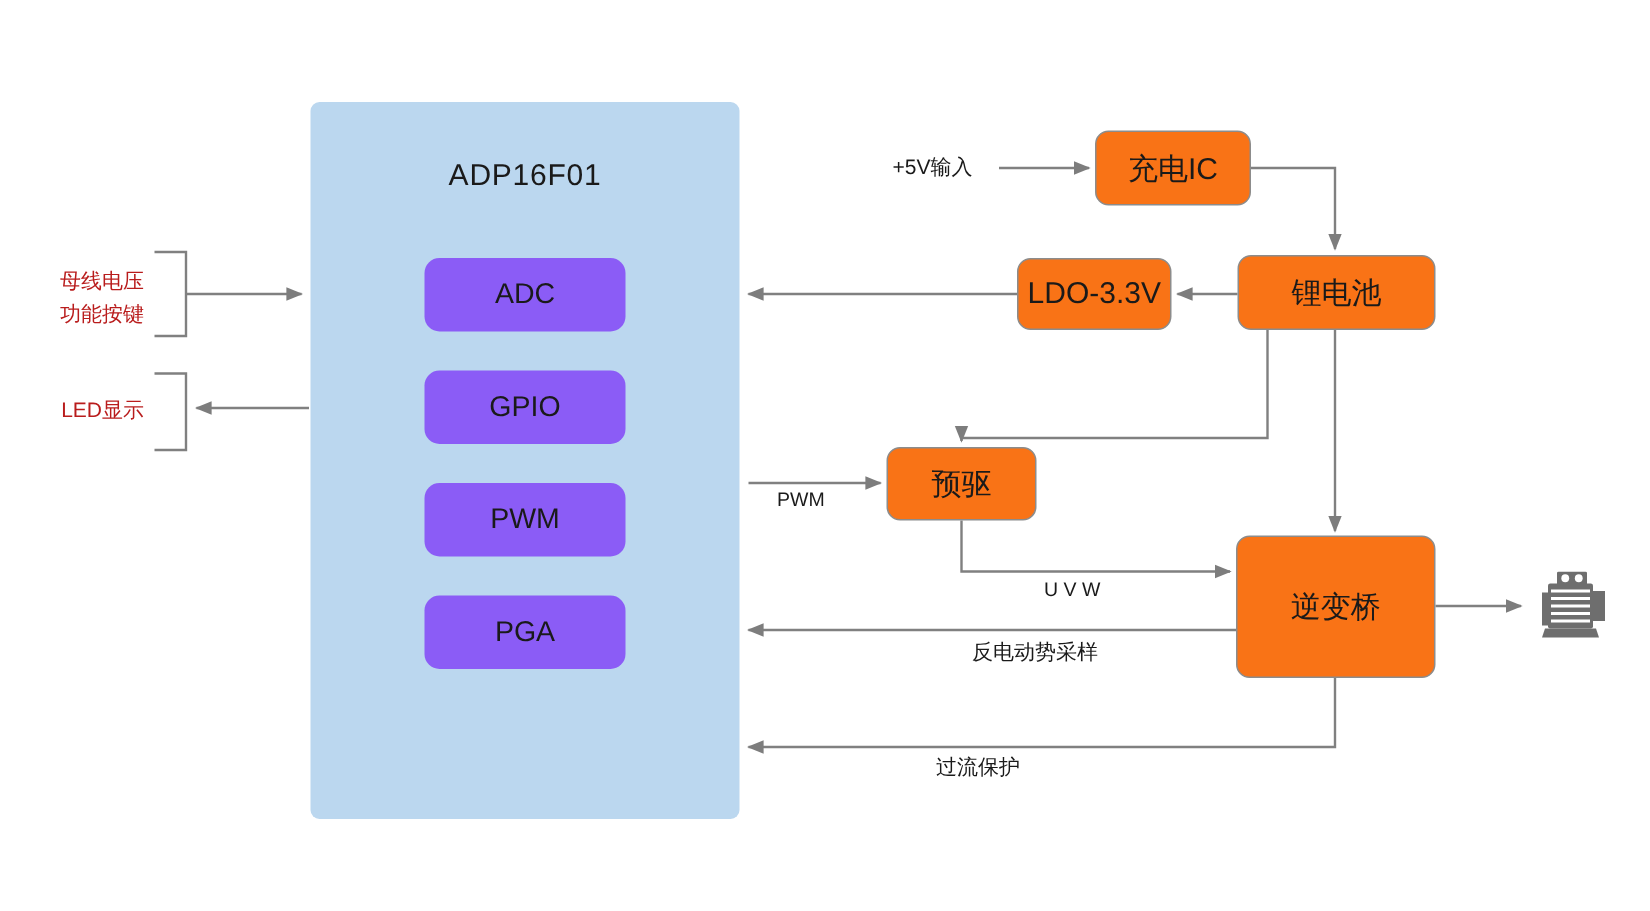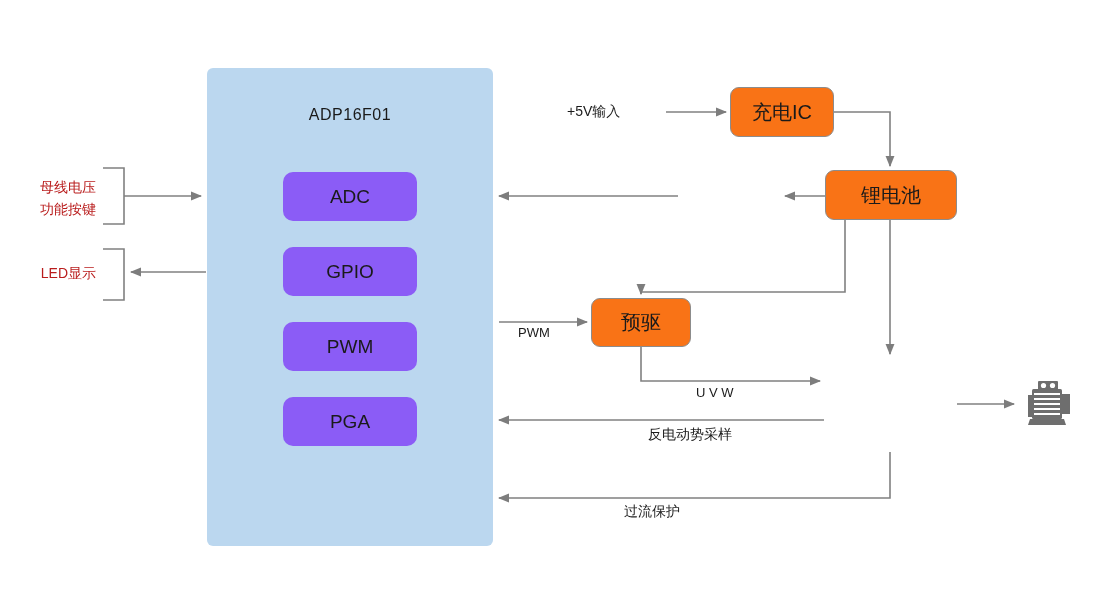--- a/index.html
+++ b/index.html
@@ -33,21 +33,21 @@
     height: 478px;
     background: #bbd7ef;
     border-radius: 6px;
   }
   .mcu-title {
     position: absolute;
     left: 207px;
     top: 106px;
     width: 286px;
     text-align: center;
-    font-size: 16px;
+    font-size: 20px;
     color: #1a1a1a;
     letter-spacing: 0.5px;
   }
   .sub-block {
     position: absolute;
     left: 283px;
     width: 134px;
     height: 49px;
     background: #8b5cf6;
     border-radius: 10px;
@@ -162,27 +162,33 @@
   <div class="side-label" style="left:0px; top:262px; width:96px;">LED显示</div>
 
   <div class="ext-box" style="left:730px; top:87px; width:104px; height:50px;">
     <span>充电IC</span>
   </div>
 
   <div class="ext-box" style="left:825px; top:170px; width:132px; height:50px;">
     <span>锂电池</span>
   </div>
 
+  <div class="ext-box" style="left:678px; top:172px; width:103px; height:48px;">
+    <span>LDO-3.3V</span>
+  </div>
 
   <div class="ext-box" style="left:591px; top:298px; width:100px; height:49px;font-family:Liberation Serif, serif;">
     <span>预驱</span>
   </div>
 
-
-  <div class="edge-label cjk" style="left:567px; top:103px;">+5V输入</div>
+  <div class="ext-box" style="left:824px; top:357px; width:133px; height:95px;">
+    <span>逆变桥</span>
+  </div>
+
+  <div class="edge-label cjk" style="left:595px; top:103px;">+5V输入</div>
   <div class="edge-label" style="left:518px; top:325px;">PWM</div>
   <div class="edge-label" style="left:696px; top:385px;">U V W</div>
   <div class="edge-label cjk" style="left:648px; top:426px;">反电动势采样</div>
   <div class="edge-label cjk" style="left:624px; top:503px;">过流保护</div>
 
   <svg class="motor-icon" viewBox="0 0 56 46" xmlns="http://www.w3.org/2000/svg">
     <g fill="#6e6e6e">
 
       <rect x="16" y="0" width="20" height="9" rx="1"></rect>
       <circle cx="21.5" cy="4.5" r="2.6" fill="#ffffff"></circle>

